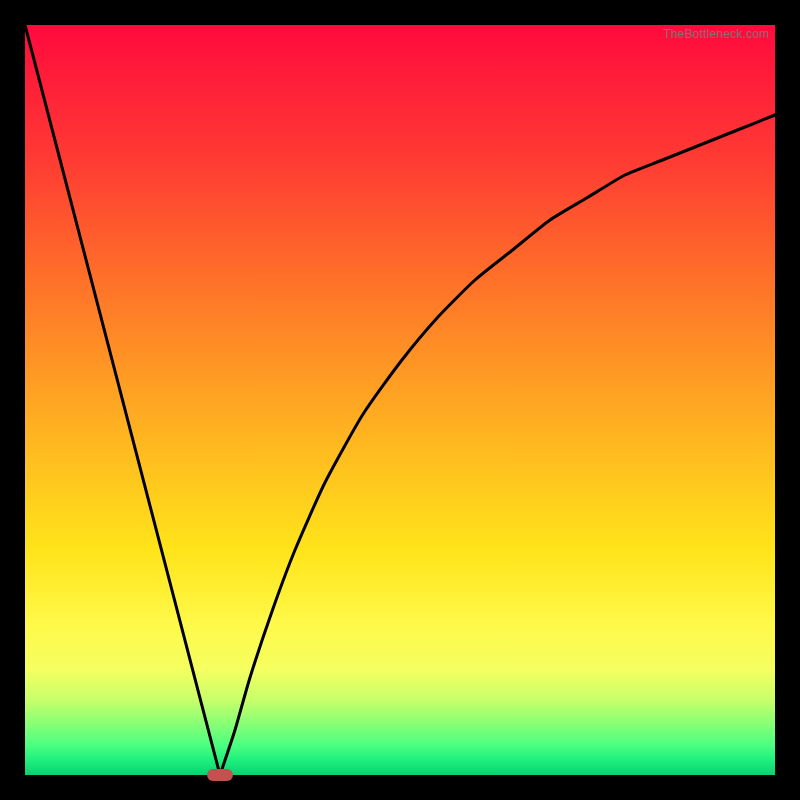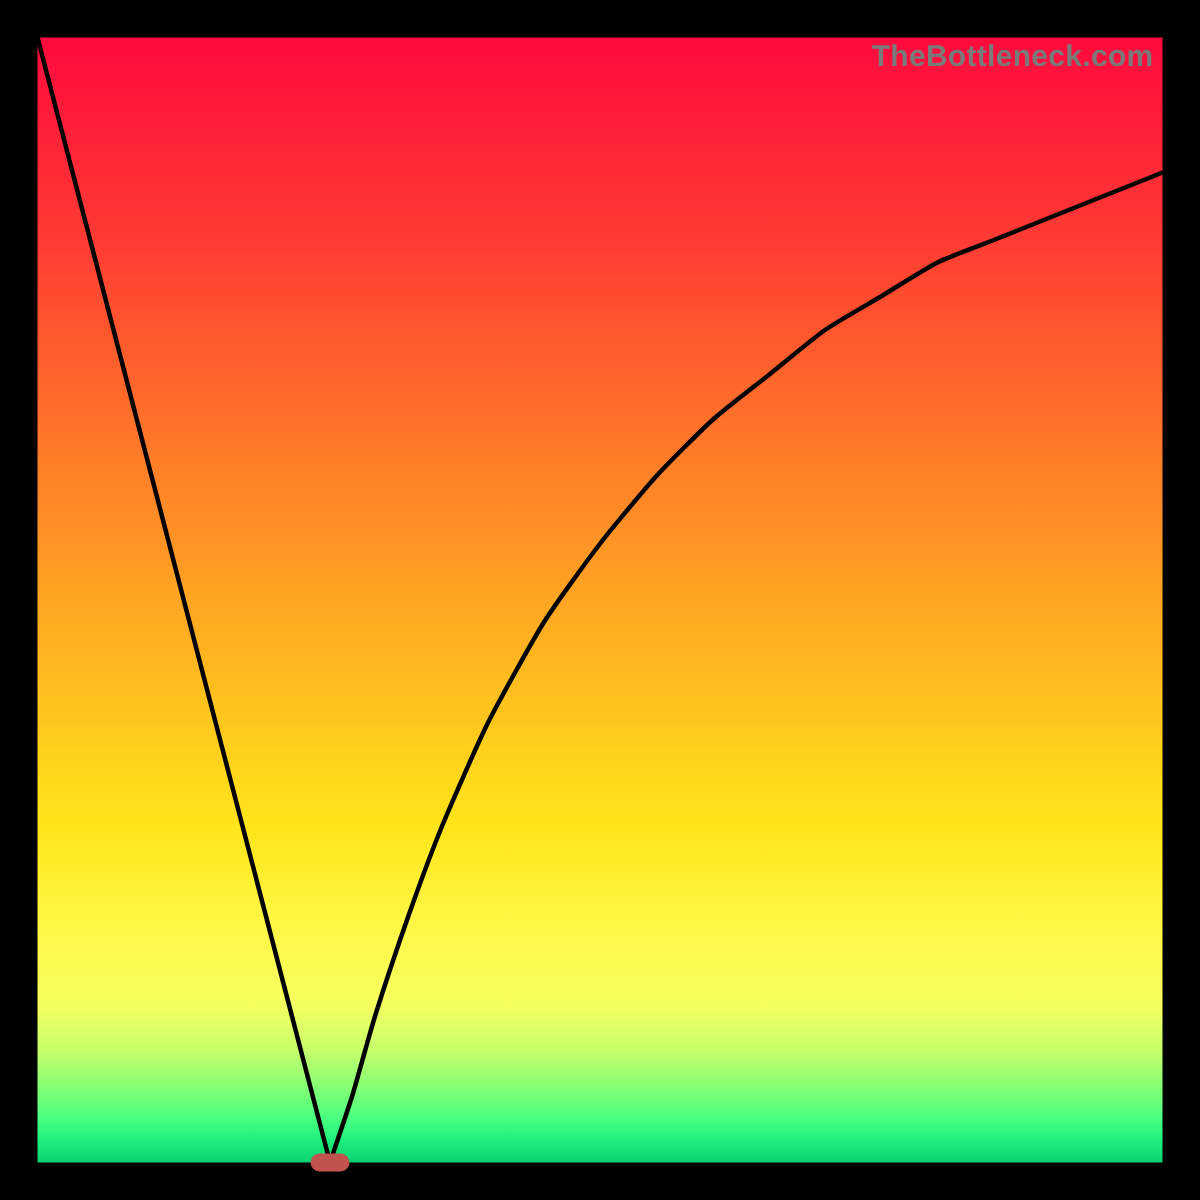--- a/index.html
+++ b/index.html
@@ -39,22 +39,22 @@
       #4cff80 96%,
       #1ef07e 98%,
       #0cd070 100%
     );
   }
   .watermark {
     position: absolute;
     top: 2px;
     right: 6px;
     color: #7a7a7a;
-    font-size: 20px;
-    font-weight: 700;
+    font-size: 12px;
+    font-weight: 400;
     letter-spacing: 0.2px;
     user-select: none;
   }
   svg.curve {
     position: absolute;
     left: 0;
     top: 0;
     width: 750px;
     height: 750px;
     overflow: visible;

